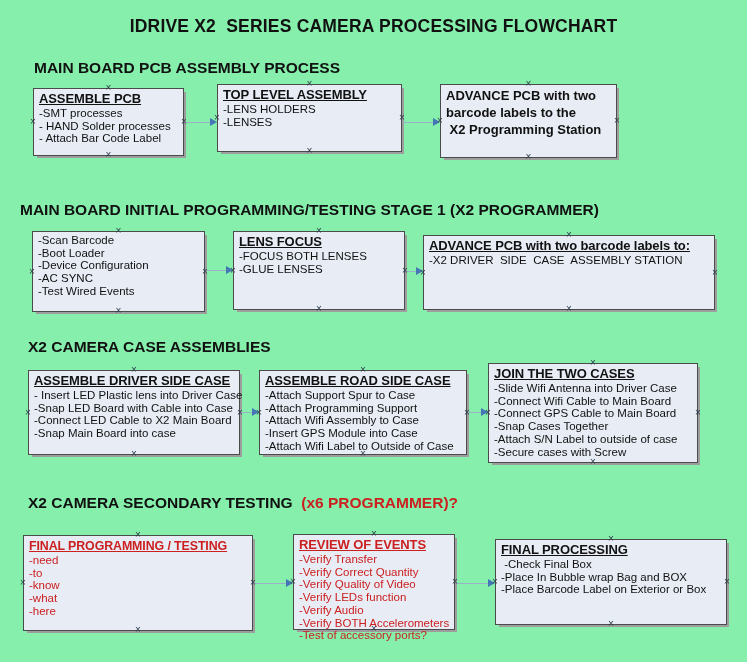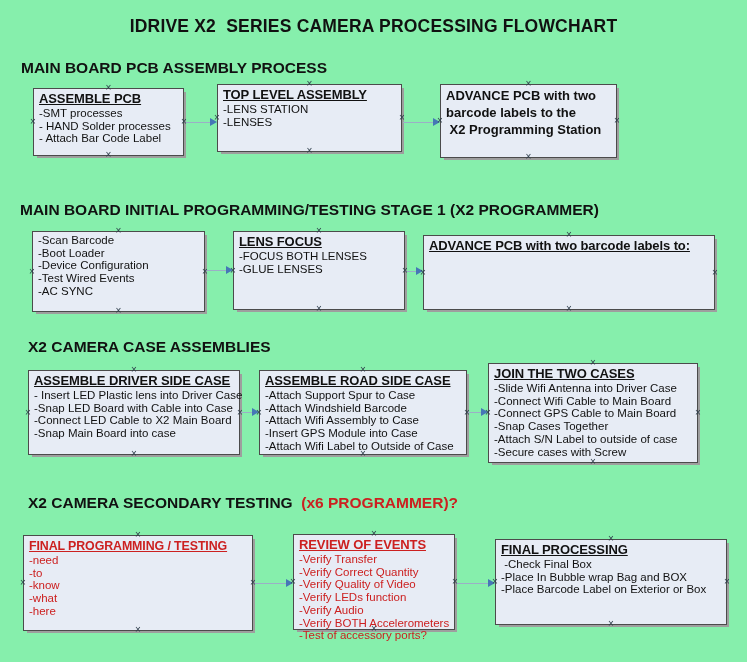--- a/index.html
+++ b/index.html
@@ -45,40 +45,40 @@
     border-top:4.5px solid transparent;border-bottom:4.5px solid transparent;
   }
 </style>
 </head>
 <body>
 
 <div id="canvas">
 
   <div class="main-title">IDRIVE X2  SERIES CAMERA PROCESSING FLOWCHART</div>
 
-  <div class="sec" style="left:21px;top:59px"><span>MAIN BOARD PCB ASSEMBLY PROCESS</span><span class="red"></span></div>
+  <div class="sec" style="left:34px;top:59px"><span>MAIN BOARD PCB ASSEMBLY PROCESS</span><span class="red"></span></div>
 
   <div class="box" style="left:33px;top:88px;width:151px;height:68px">
     <span class="anchor a-t">×</span>
     <span class="anchor a-b">×</span>
     <span class="anchor a-l">×</span>
     <span class="anchor a-r">×</span>
     <div class="box-title">ASSEMBLE PCB</div>
     <div class="box-item">-SMT processes</div>
     <div class="box-item">- HAND Solder processes</div>
     <div class="box-item">- Attach Bar Code Label</div>
   </div>
 
   <div class="box" style="left:217px;top:84px;width:185px;height:68px">
     <span class="anchor a-t">×</span>
     <span class="anchor a-b">×</span>
     <span class="anchor a-l">×</span>
     <span class="anchor a-r">×</span>
     <div class="box-title">TOP LEVEL ASSEMBLY</div>
-    <div class="box-item">-LENS STATION</div>
+    <div class="box-item">-LENS HOLDERS</div>
     <div class="box-item">-LENSES</div>
   </div>
 
   <div class="box" style="left:440px;top:84px;width:177px;height:74px">
     <span class="anchor a-t">×</span>
     <span class="anchor a-b">×</span>
     <span class="anchor a-l">×</span>
     <span class="anchor a-r">×</span>
     <div class="box-title-line">ADVANCE PCB with two</div>
     <div class="box-title-line">barcode labels to the</div>
@@ -97,40 +97,41 @@
   <div class="sec" style="left:20px;top:201px"><span>MAIN BOARD INITIAL PROGRAMMING/TESTING STAGE 1 (X2 PROGRAMMER)</span><span class="red"></span></div>
 
   <div class="box" style="left:32px;top:231px;width:173px;height:81px">
     <span class="anchor a-t">×</span>
     <span class="anchor a-b">×</span>
     <span class="anchor a-l">×</span>
     <span class="anchor a-r">×</span>
     <div class="box-item">-Scan Barcode</div>
     <div class="box-item">-Boot Loader</div>
     <div class="box-item">-Device Configuration</div>
+    <div class="box-item">-AC SYNC</div>
     <div class="box-item">-Test Wired Events</div>
-    <div class="box-item">-AC SYNC</div>
   </div>
 
   <div class="box" style="left:233px;top:231px;width:172px;height:79px">
     <span class="anchor a-t">×</span>
     <span class="anchor a-b">×</span>
     <span class="anchor a-l">×</span>
     <span class="anchor a-r">×</span>
     <div class="box-title">LENS FOCUS</div>
     <div class="box-item">-FOCUS BOTH LENSES</div>
     <div class="box-item">-GLUE LENSES</div>
   </div>
 
   <div class="box" style="left:423px;top:235px;width:292px;height:75px">
     <span class="anchor a-t">×</span>
     <span class="anchor a-b">×</span>
     <span class="anchor a-l">×</span>
     <span class="anchor a-r">×</span>
     <div class="box-title">ADVANCE PCB with two barcode labels to:</div>
+    <div class="box-item">-X2 DRIVER  SIDE  CASE  ASSEMBLY STATION</div>
   </div>
 
   <div class="connector" style="left:205px;top:266px;width:28px">
       <i class="line"></i>
       <i class="head"></i>
     </div>
   <div class="connector" style="left:405px;top:267px;width:18px">
       <i class="line"></i>
       <i class="head"></i>
     </div>
@@ -149,21 +150,21 @@
     <div class="box-item">-Snap Main Board into case</div>
   </div>
 
   <div class="box" style="left:259px;top:370px;width:208px;height:85px">
     <span class="anchor a-t">×</span>
     <span class="anchor a-b">×</span>
     <span class="anchor a-l">×</span>
     <span class="anchor a-r">×</span>
     <div class="box-title">ASSEMBLE ROAD SIDE CASE</div>
     <div class="box-item">-Attach Support Spur to Case</div>
-    <div class="box-item">-Attach Windshield Barcode</div>
+    <div class="box-item">-Attach Programming Support</div>
     <div class="box-item">-Attach Wifi Assembly to Case</div>
     <div class="box-item">-Insert GPS Module into Case</div>
     <div class="box-item">-Attach Wifi Label to Outside of Case</div>
   </div>
 
   <div class="box" style="left:488px;top:363px;width:210px;height:100px">
     <span class="anchor a-t">×</span>
     <span class="anchor a-b">×</span>
     <span class="anchor a-l">×</span>
     <span class="anchor a-r">×</span>

